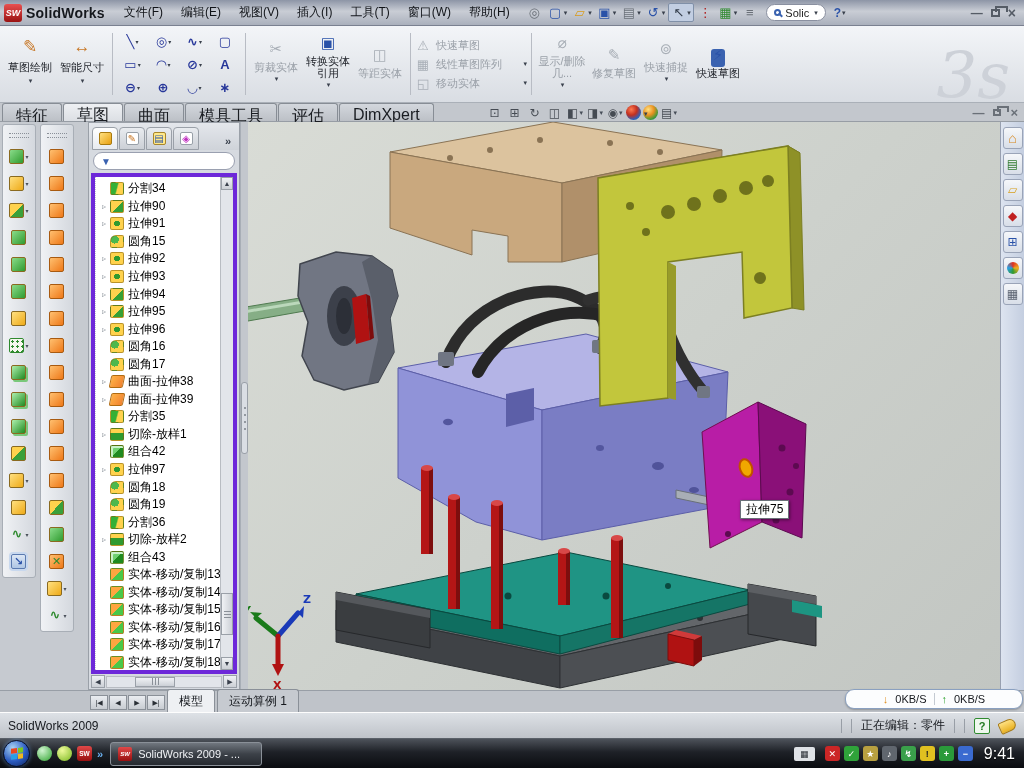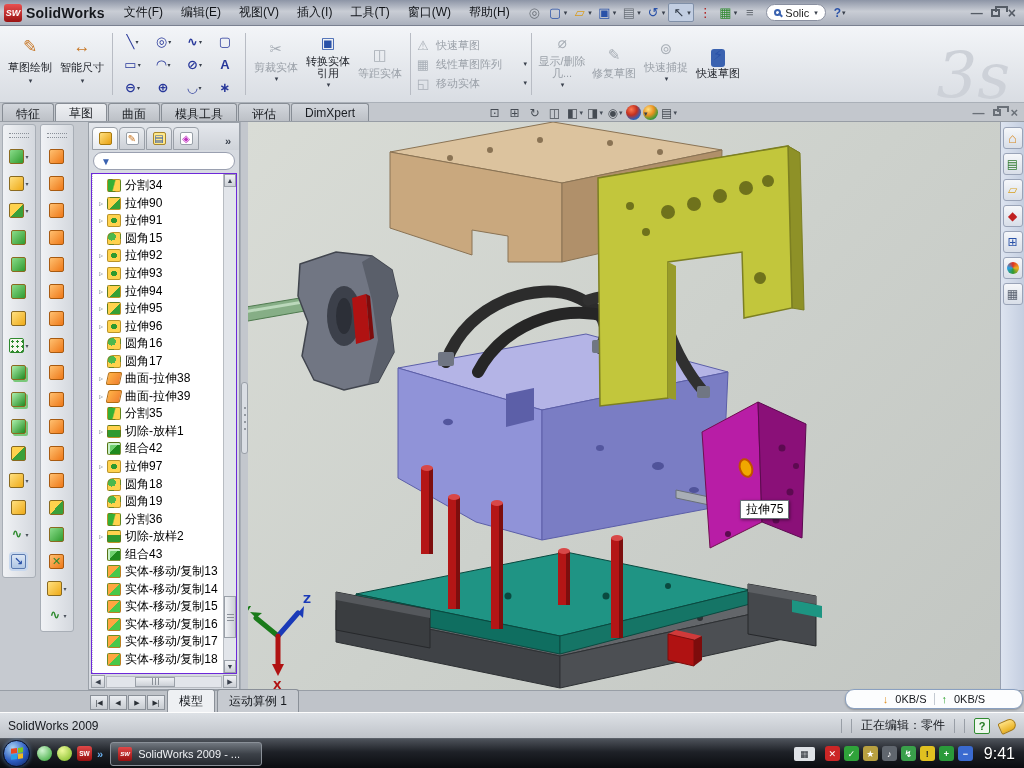--- a/index.html
+++ b/index.html
@@ -51,21 +51,21 @@
   .stackrow{display:flex;align-items:center;font-size:11px;color:#9aa0a8;gap:5px;width:112px}
   .stackrow .glyph{font-size:13px;color:#a8aeb6;width:16px;text-align:center}
   .stackrow .dd{margin-left:auto}
   .colorbtn .glyph{color:#e8a000;background:#3a62b0;border-radius:3px;padding:0 2px}
   .watermark{position:absolute;right:14px;top:18px;font-size:64px;font-style:italic;line-height:1;
     color:#cdd1d8;font-family:"DejaVu Serif","Liberation Serif",serif;pointer-events:none}
 
   
   #tabrow{position:absolute;top:103px;left:0;width:100%;height:19px;background:#c3c7cd;border-bottom:1px solid #979da5}
   #tabrow .tabs{display:flex;height:100%;padding-left:2px}
-  .rtab{padding:2px 13px 0;font-size:12px;color:#1a1d22;background:linear-gradient(#d3d7dd,#bcc0c6);
+  .rtab{padding:2px 13px 0;font-size:16px;color:#1a1d22;background:linear-gradient(#d3d7dd,#bcc0c6);
     border:1px solid #878d95;border-bottom:none;margin-right:1px;border-radius:3px 3px 0 0;white-space:nowrap}
   .rtab.tab-on{background:linear-gradient(#eef0f3,#dcdfe4);padding-top:1px}
   #headsup{position:absolute;left:486px;top:104px;display:flex;gap:2px;align-items:center}
   .hu{min-width:18px;height:17px;display:flex;align-items:center;justify-content:center;color:#383e46;font-size:12px;opacity:.9}
   .hu-sphere1,.hu-sphere2{width:15px;height:15px;border-radius:50%;
     background:radial-gradient(circle at 35% 30%,#ff7a50,#c23020 40%,#2a60c0 72%,#1f8a38)}
   .hu-sphere2{background:radial-gradient(circle at 35% 30%,#ffe080,#e89020 40%,#3a9a3a 72%,#2a52a8)}
   #cwinbtns{position:absolute;right:6px;top:105px;display:flex;gap:9px;color:#6a7078;font-weight:bold;align-items:center}
   .rst2{position:relative;width:8px;height:7px;border:2px solid #6a7078;display:inline-block}
   .rst2::before{content:'';position:absolute;left:2px;top:-5px;width:8px;height:4px;border:2px solid #6a7078;border-bottom:none}
@@ -97,21 +97,21 @@
   .ptab .c{width:13px;height:13px;border-radius:2px;display:flex;align-items:center;justify-content:center;font-size:10px}
   .pt-fm{background:linear-gradient(#fff,#e8ebef)}
   .pt-fm .c{background:linear-gradient(135deg,#ffe080,#e8a010);border:1px solid #a87a10}
   .pt-pm .c{color:#c87828;background:#fff;border:1px solid #98a0a8}
   .pt-cm .c{color:#2a52a8;background:#ffe88a;border:1px solid #a8862a}
   .pt-dx .c{color:#c030c0;background:#fff;border:1px solid #98a0a8;font-weight:bold}
   .pchevron{margin-left:auto;font-size:11px;color:#39404c;padding:0 5px 3px 0;font-weight:bold}
   .filterrow{height:23px;padding:2px 4px;background:#d6dae0}
   .filterbox{height:18px;background:#fff;border:1px solid #9aa0b0;border-radius:9px;display:flex;align-items:center;
     padding:0 7px;font-size:10px;color:#3a62b0;gap:4px}
-  .treewrap{position:relative;flex:1;margin:0 2px;background:#fff;border:1px solid #6d28d9;overflow:hidden}
+  .treewrap{position:relative;flex:1;margin:0 2px;background:#fff;border:4px solid #6d28d9;overflow:hidden}
   .tree{position:absolute;left:0;top:0;right:13px;bottom:0;padding:3px 0 0 3px;border-left:1px dotted #c8ccd2}
   .trow{display:flex;align-items:center;height:17.55px;font-size:12px;color:#000;white-space:nowrap}
   .twa{width:10px;font-size:8px;color:#8a929a;text-align:center;flex:0 0 auto}
   .tico{width:14px;height:13px;border-radius:2px;flex:0 0 auto;margin:0 4px 0 1px;border:1px solid rgba(130,95,10,.55)}
   .ic-split{background:linear-gradient(105deg,#35b035 45%,#ffd24d 55%)}
   .ic-ext-g{background:linear-gradient(135deg,#ffd24d 55%,#35a035 55%)}
   .ic-ext-s{background:radial-gradient(circle at 50% 50%,#2f9a2f 0 3px,#ffd24d 3px)}
   .ic-fillet{background:radial-gradient(circle at 32% 32%,#4db84d 0 4px,#ffd24d 4px);border-radius:6px 2px 2px 2px}
   .ic-surf{background:linear-gradient(115deg,#ffb347,#f08030);transform:skewX(-12deg);border-color:#b06a10}
   .ic-loft{background:linear-gradient(180deg,#ffd24d 40%,#2f9a2f 40%)}

